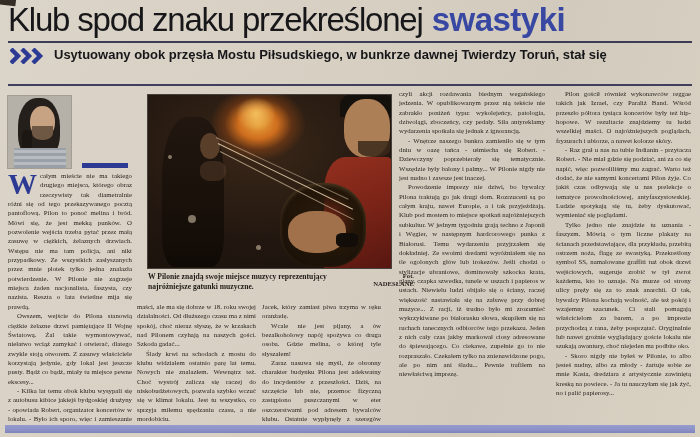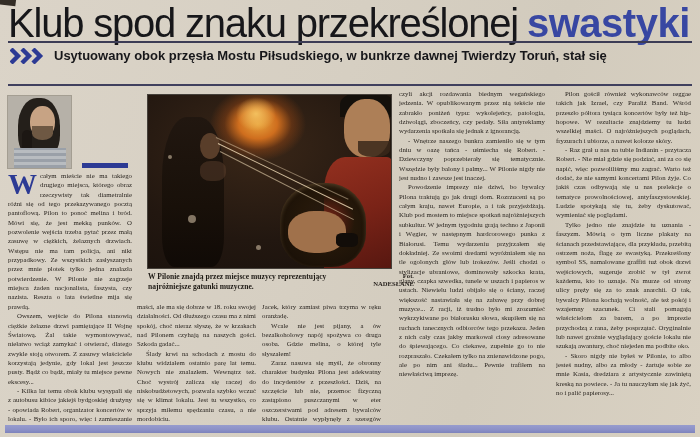--- a/index.html
+++ b/index.html
@@ -3,26 +3,26 @@
 <meta charset="utf-8">
 <style>
   html,body{margin:0;padding:0;}
   #page{
     position:relative; width:700px; height:437px; overflow:hidden;
     background:linear-gradient(105deg,#dbd4c8 0%,#d6cfc2 45%,#d2cbbd 70%,#d9d1c2 100%);
     font-family:"Liberation Serif", serif;
   }
   .corner{position:absolute;left:-6px;top:-5px;width:22px;height:10px;background:#332d26;transform:rotate(7deg);}
   .headline{position:absolute;left:8px;top:1px;width:686px;white-space:nowrap;
-    font-family:"Liberation Sans", sans-serif;font-size:40px;letter-spacing:-1.2px;color:#17171a;}
+    font-family:"Liberation Sans", sans-serif;font-size:33px;letter-spacing:-1.2px;color:#17171a;}
   .h-accent{font-weight:bold;color:#3847a2;margin-left:9px;letter-spacing:-0.5px;}
   .rule{position:absolute;left:8px;width:684px;height:2px;background:#3c3c55;}
   .rule1{top:41px;}
   .rule2{top:84px;background:#40405e;}
-  .lead{position:absolute;left:10px;top:46px;width:660px;display:flex;align-items:center;}
+  .lead{position:absolute;left:10px;top:46px;width:660px;display:flex;align-items:flex-start;}
   .chevrons{flex:0 0 auto;margin:2px 10px 0 0;}
   .lead-text{font-family:"Liberation Sans", sans-serif;color:#17171a;}
   .lead-bold{font-size:13px;font-weight:bold;line-height:17px;}
   .lead-reg{font-size:12.5px;line-height:16px;}
   .portrait{position:absolute;left:8px;top:96px;width:63px;height:72px;background:#b6b1a8;overflow:hidden;box-shadow:0 0 0 1px #a49e92;}
   .p-hair{position:absolute;left:10px;top:2px;width:42px;height:62px;border-radius:45% 45% 40% 40%;background:#241f1a;}
   .p-tail{position:absolute;left:14px;top:34px;width:10px;height:34px;border-radius:5px;background:#1c1713;}
   .p-face{position:absolute;left:22px;top:10px;width:25px;height:32px;border-radius:48%;background:#c7a384;}
   .p-beard{position:absolute;left:24px;top:30px;width:21px;height:14px;border-radius:0 0 48% 48%;background:#6e5843;}
   .p-shirt{position:absolute;left:6px;top:52px;width:52px;height:20px;
@@ -124,21 +124,21 @@
     <div class="string s1"></div>
     <div class="string s2"></div>
     <div class="string s3"></div>
     <div class="hand"></div>
     <div class="wrist"></div>
     <div class="spark sp1"></div>
     <div class="spark sp2"></div>
     <div class="spark sp3"></div>
   </div>
 
-  <div class="caption">W Pilonie znajdą przez miejsce muzycy reprezentujący najróżniejsze gatunki muzyczne.</div>
+  <div class="caption">W Pilonie znajdą swoje miejsce muzycy reprezentujący najróżniejsze gatunki muzyczne.</div>
   <div class="credit">
     <div>Fot.</div>
     <div>NADESŁANE</div>
   </div>
 
   <div class="col col2">
     <p class="cont">maści, ale ma się dobrze w 18. roku swojej działalności. Od dłuższego czasu ma z nimi spokój, choć nieraz słyszę, że w krzakach nad Pilonem czyhają na naszych gości. Szkoda gadać...</p>
     <p>Ślady krwi na schodach z mostu do klubu widziałem ostatnio parę lat temu. Nowych nie znalazłem. Wewnątrz też. Choć wystrój zalicza się raczej do niskobudżetowych, pozwala szybko wczuć się w klimat lokalu. Jest tu wszystko, co sprzyja miłemu spędzaniu czasu, a nie mordobiciu.</p>
     <p>- Chodź, pogramy w piłkarzyki, przegrany stawia grę w pinballa - proponuje mi</p>
   </div>

